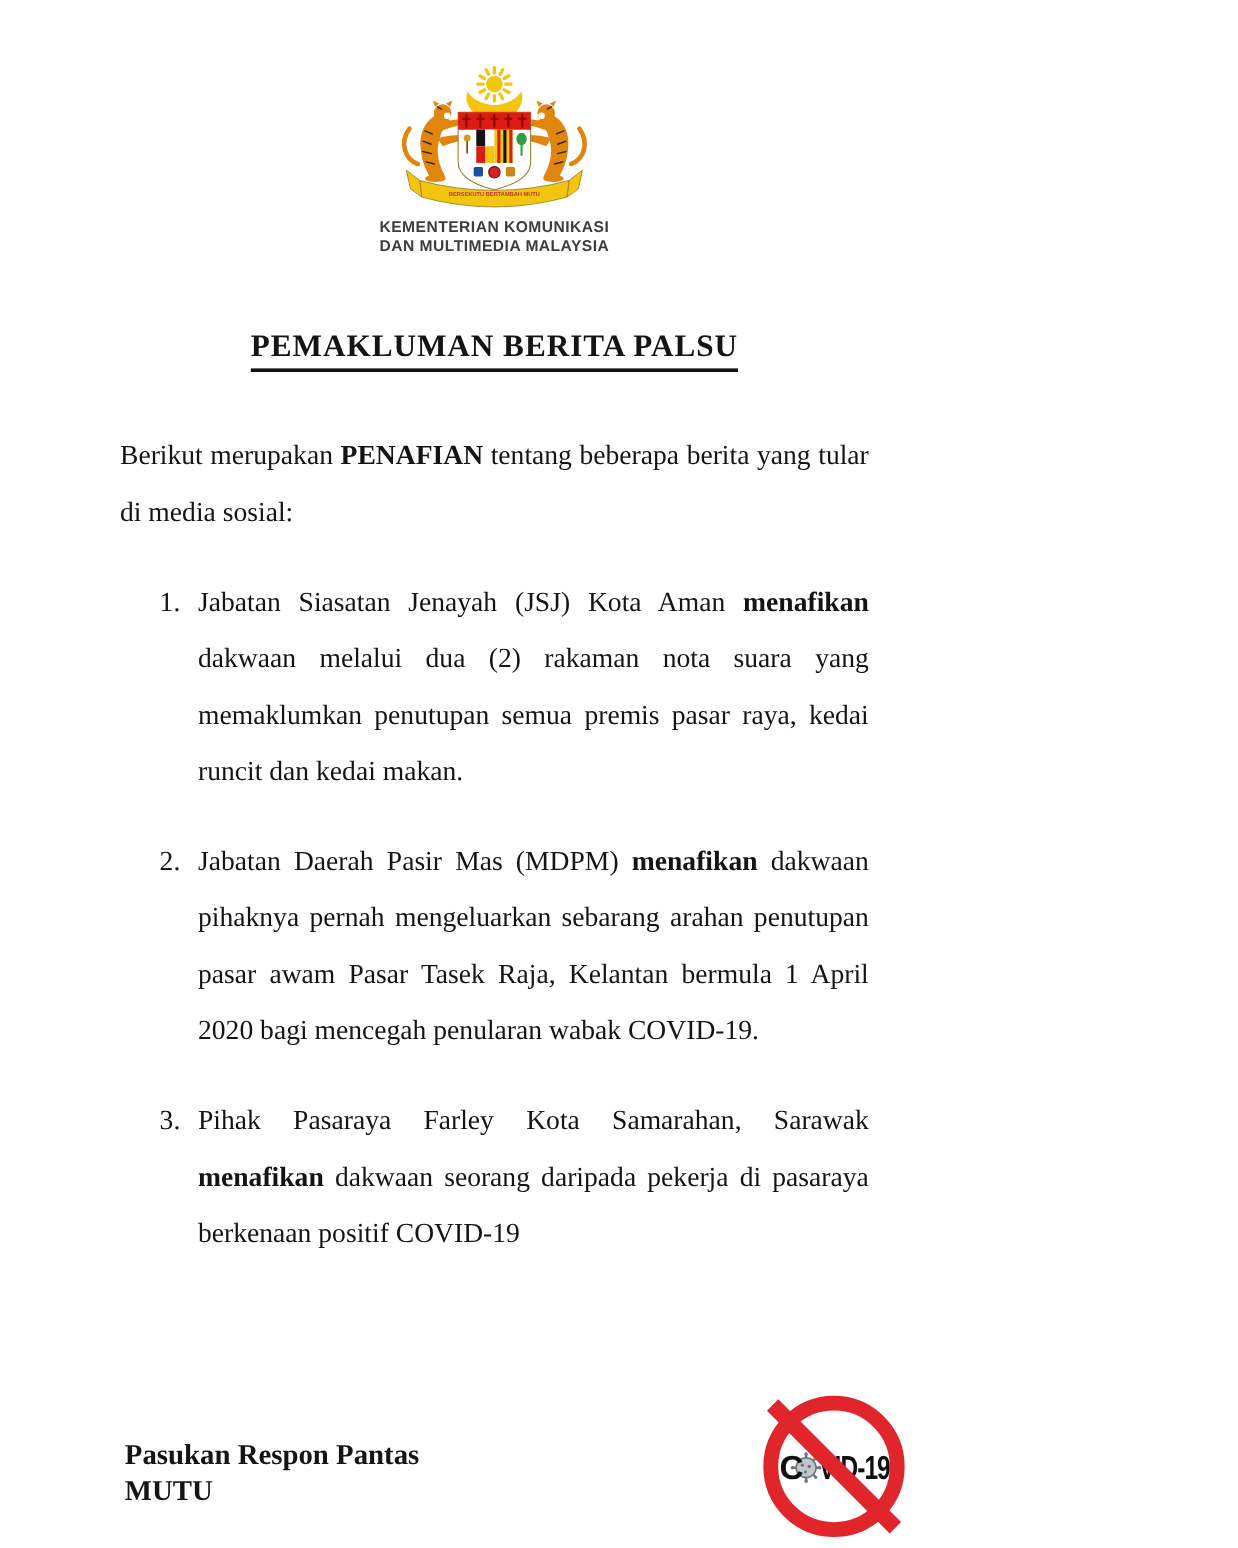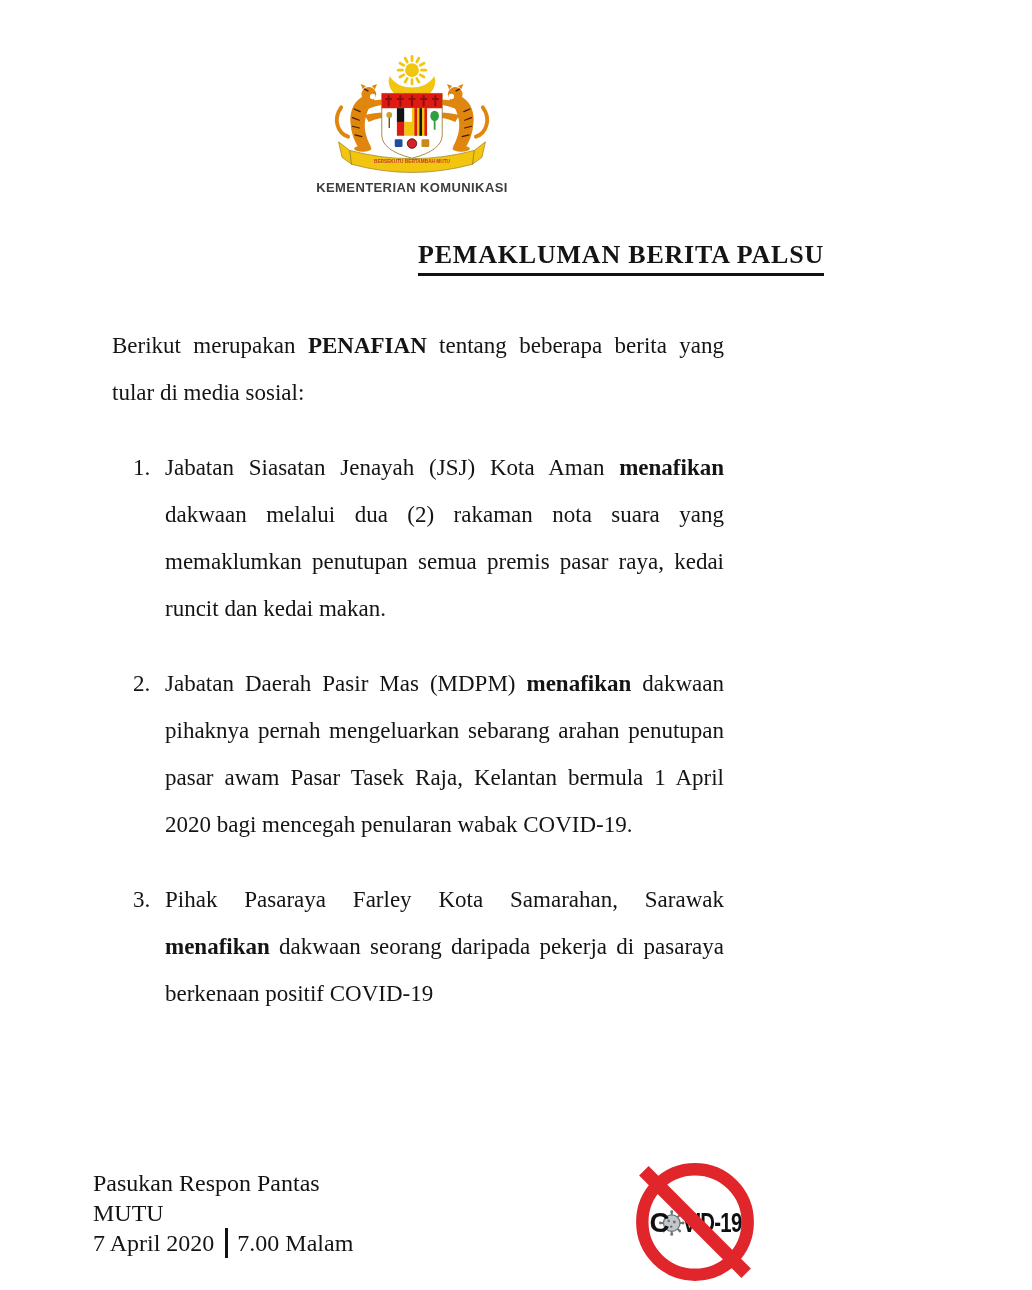--- a/index.html
+++ b/index.html
@@ -20,60 +20,60 @@
     font-family:"Liberation Sans", sans-serif;
     font-size:13px;line-height:16.5px;
     letter-spacing:.4px;
     color:#3d3d3d;
     font-weight:600;
     margin-top:-10px;
   }
 
   
   .doc-title{
-    text-align:right;
-    margin-top:44px;
+    text-align:center;
+    margin-top:60px;
     font-size:26px;
     font-weight:bold;
     letter-spacing:.8px;
   }
   .doc-title span{
     border-bottom:3px solid #111;
     padding-bottom:4px;
   }
 
   
   .content{
     margin:0 100px;
     font-size:23px;
     line-height:47px;
     text-align:justify;
   }
-  .intro{margin:52px 0 0 12px;}
+  .intro{margin:52px 0 0 0;}
   .list{margin-top:12px;}
   .item{
     position:relative;
     margin-left:65px;
     margin-top:28px;
   }
   .item .num{
     position:absolute;
     left:-32px;
     top:0;
   }
   b{font-weight:bold;}
 
   
   .footer{
     position:absolute;
-    left:93px;
+    left:104px;
     bottom:32px;
     font-size:24px;
     line-height:30px;
-    font-weight:normal;
+    font-weight:bold;
   }
   .date-row{display:flex;align-items:center;}
   .date-sep{
     display:inline-block;
     width:3px;height:30px;
     background:#111;
     margin:0 9px 0 11px;
   }
 
   
@@ -172,20 +172,21 @@
         <g>
           <path d="M38,114 L25,104 L29,122 L40,130 Z" fill="#F2C50E" stroke="#9a7b24" stroke-width="0.8"></path>
           <path d="M182,114 L195,104 L191,122 L180,130 Z" fill="#F2C50E" stroke="#9a7b24" stroke-width="0.8"></path>
           <path d="M38,114 Q110,133 182,114 L180,130 Q110,149 40,130 Z" fill="#F2C50E" stroke="#9a7b24" stroke-width="0.8"></path>
           <text x="110" y="129" text-anchor="middle" font-size="5.5" font-weight="bold" fill="#C0392B" font-family="Liberation Sans, sans-serif">BERSEKUTU BERTAMBAH MUTU</text>
         </g>
       </svg>
     </div>
     <div class="ministry">
       <div>KEMENTERIAN KOMUNIKASI</div>
+      <div>DAN MULTIMEDIA MALAYSIA</div>
     </div>
   </div>
 
   <div class="doc-title">
     <span>PEMAKLUMAN BERITA PALSU</span>
   </div>
 
   <div class="content">
     <p class="intro"><span>Berikut merupakan </span><b>PENAFIAN</b><span> tentang beberapa berita yang tular di media sosial:</span></p>
 
@@ -201,25 +202,20 @@
       <div class="item">
         <span class="num">3.</span>
         <span>Pihak Pasaraya Farley Kota Samarahan, Sarawak </span><b>menafikan</b><span> dakwaan seorang daripada pekerja di pasaraya berkenaan positif COVID-19</span>
       </div>
     </div>
   </div>
 
   <div class="footer">
     <div>Pasukan Respon Pantas</div>
     <div>MUTU</div>
-    <div class="date-row">
-      <span>7 April 2020</span>
-      <span class="date-sep"></span>
-      <span>7.00 Malam</span>
-    </div>
   </div>
 
   <div class="covid-badge">
     <svg viewBox="0 0 120 120" xmlns="http://www.w3.org/2000/svg">
       <circle cx="60" cy="60" r="51" fill="#ffffff" stroke="#E0262B" stroke-width="12"></circle>
 
       <g>
         <g stroke="#6e7378" stroke-width="2">
           <line x1="45.5" y1="61" x2="48.5" y2="61"></line>
             <line x1="43.2" y1="66.7" x2="45.3" y2="68.8"></line>

